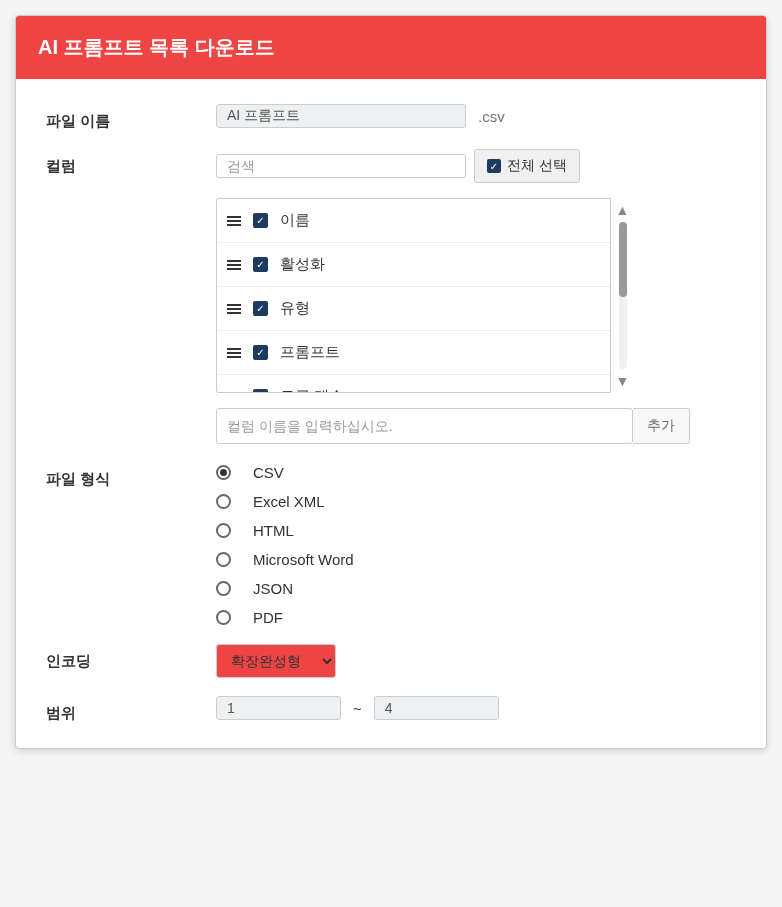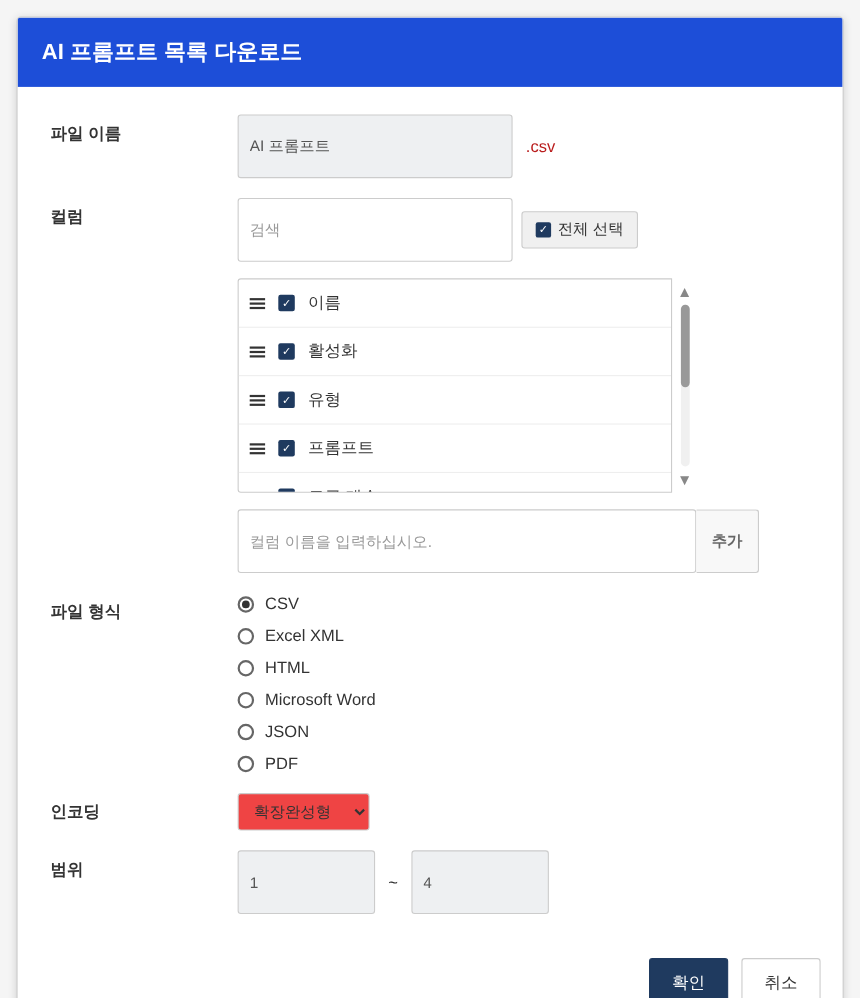--- a/index.html
+++ b/index.html
@@ -14,21 +14,21 @@
     }
     .modal {
       width: 752px;
       background: #fff;
       border: 1px solid #ccc;
       border-radius: 4px;
       box-shadow: 0 2px 8px rgba(0,0,0,0.15);
       overflow: hidden;
     }
     .modal-header {
-      background: #1d4ed8;
+      background: #ef4444;
       color: #fff;
       padding: 18px 22px;
       font-size: 20px;
       font-weight: 600;
     }
     .modal-body {
       padding: 25px 30px 25px 30px;
     }
     .form-row {
       display: flex;
@@ -49,36 +49,36 @@
       flex-direction: column;
     }
     .inline-row {
       display: flex;
       align-items: center;
       gap: 8px;
     }
     input[type="text"] {
       border: 1px solid #ccc;
       border-radius: 3px;
-      padding: 20px 10px;
+      padding: 3px 10px;
       font-size: 14px;
       color: #333;
     }
     input[type="text"][readonly],
     input[type="text"].readonly-like {
       background: #eef0f2;
       color: #555;
     }
     .filename-input {
       width: 250px;
       background: #eef0f2 !important;
     }
     .ext-label {
       font-size: 15px;
-      color: #b91c1c;
+      color: #737373;
       margin-left: 4px;
     }
     .search-input {
       width: 250px;
     }
     .select-all-btn {
       display: inline-flex;
       align-items: center;
       gap: 6px;
       background: #f0f0f0;
@@ -196,32 +196,31 @@
     }
     .add-btn {
       border: 1px solid #ccc;
       border-left: none;
       background: #f8f8f8;
       padding: 8px 14px;
       font-size: 14px;
       color: #666;
       border-radius: 0 3px 3px 0;
       cursor: pointer;
-      font-weight: bold;
     }
     .radio-group {
       display: flex;
       flex-direction: column;
       gap: 12px;
       padding-top: 2px;
     }
     .radio-item {
       display: flex;
       align-items: center;
-      gap: 10px;
+      gap: 22px;
       cursor: pointer;
     }
     .radio-circle {
       width: 15px;
       height: 15px;
       border: 2px solid #666;
       border-radius: 50%;
       display: inline-flex;
       align-items: center;
       justify-content: center;
@@ -419,17 +418,13 @@
         <div class="inline-row">
           <input type="text" class="range-input readonly-like" value="1" style="">
           <span class="range-sep">~</span>
           <input type="text" class="range-input readonly-like" value="4" style="">
         </div>
       </div>
     </div>
 
   </div>
 
-  <div class="modal-footer">
-    <button class="btn btn-primary">확인</button>
-    <button class="btn">취소</button>
-  </div>
 </div>
 
 </body></html>

